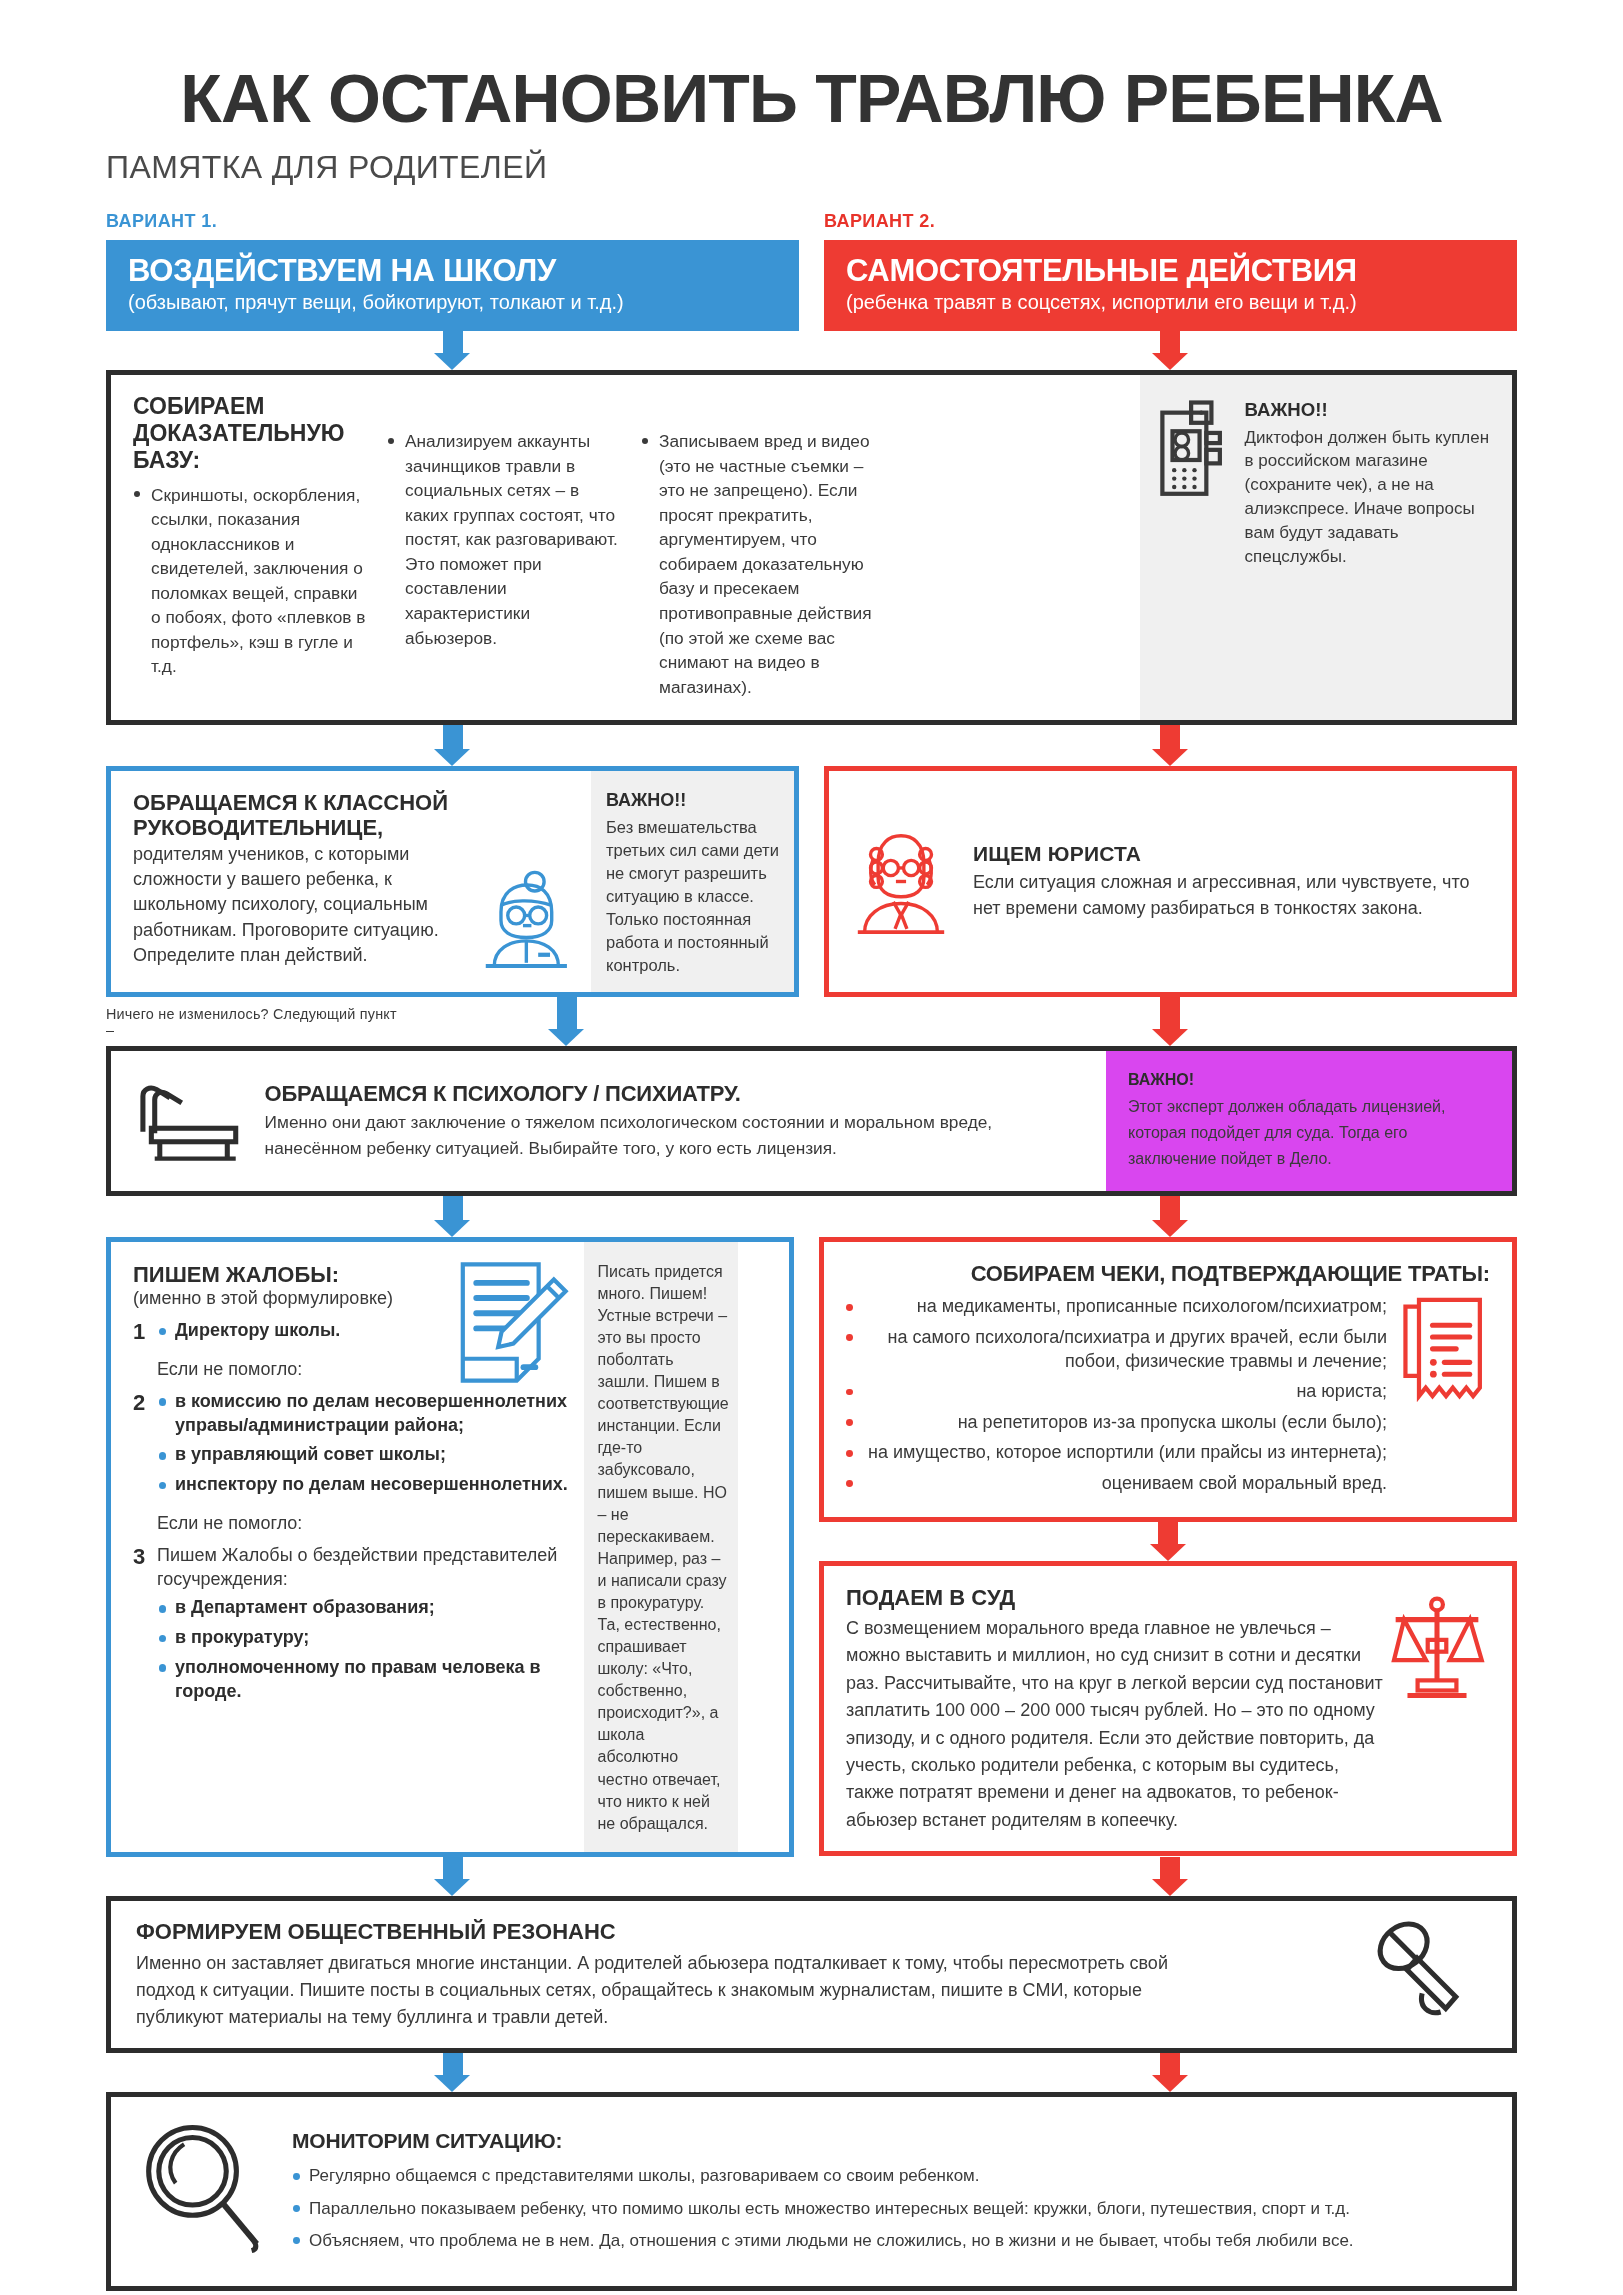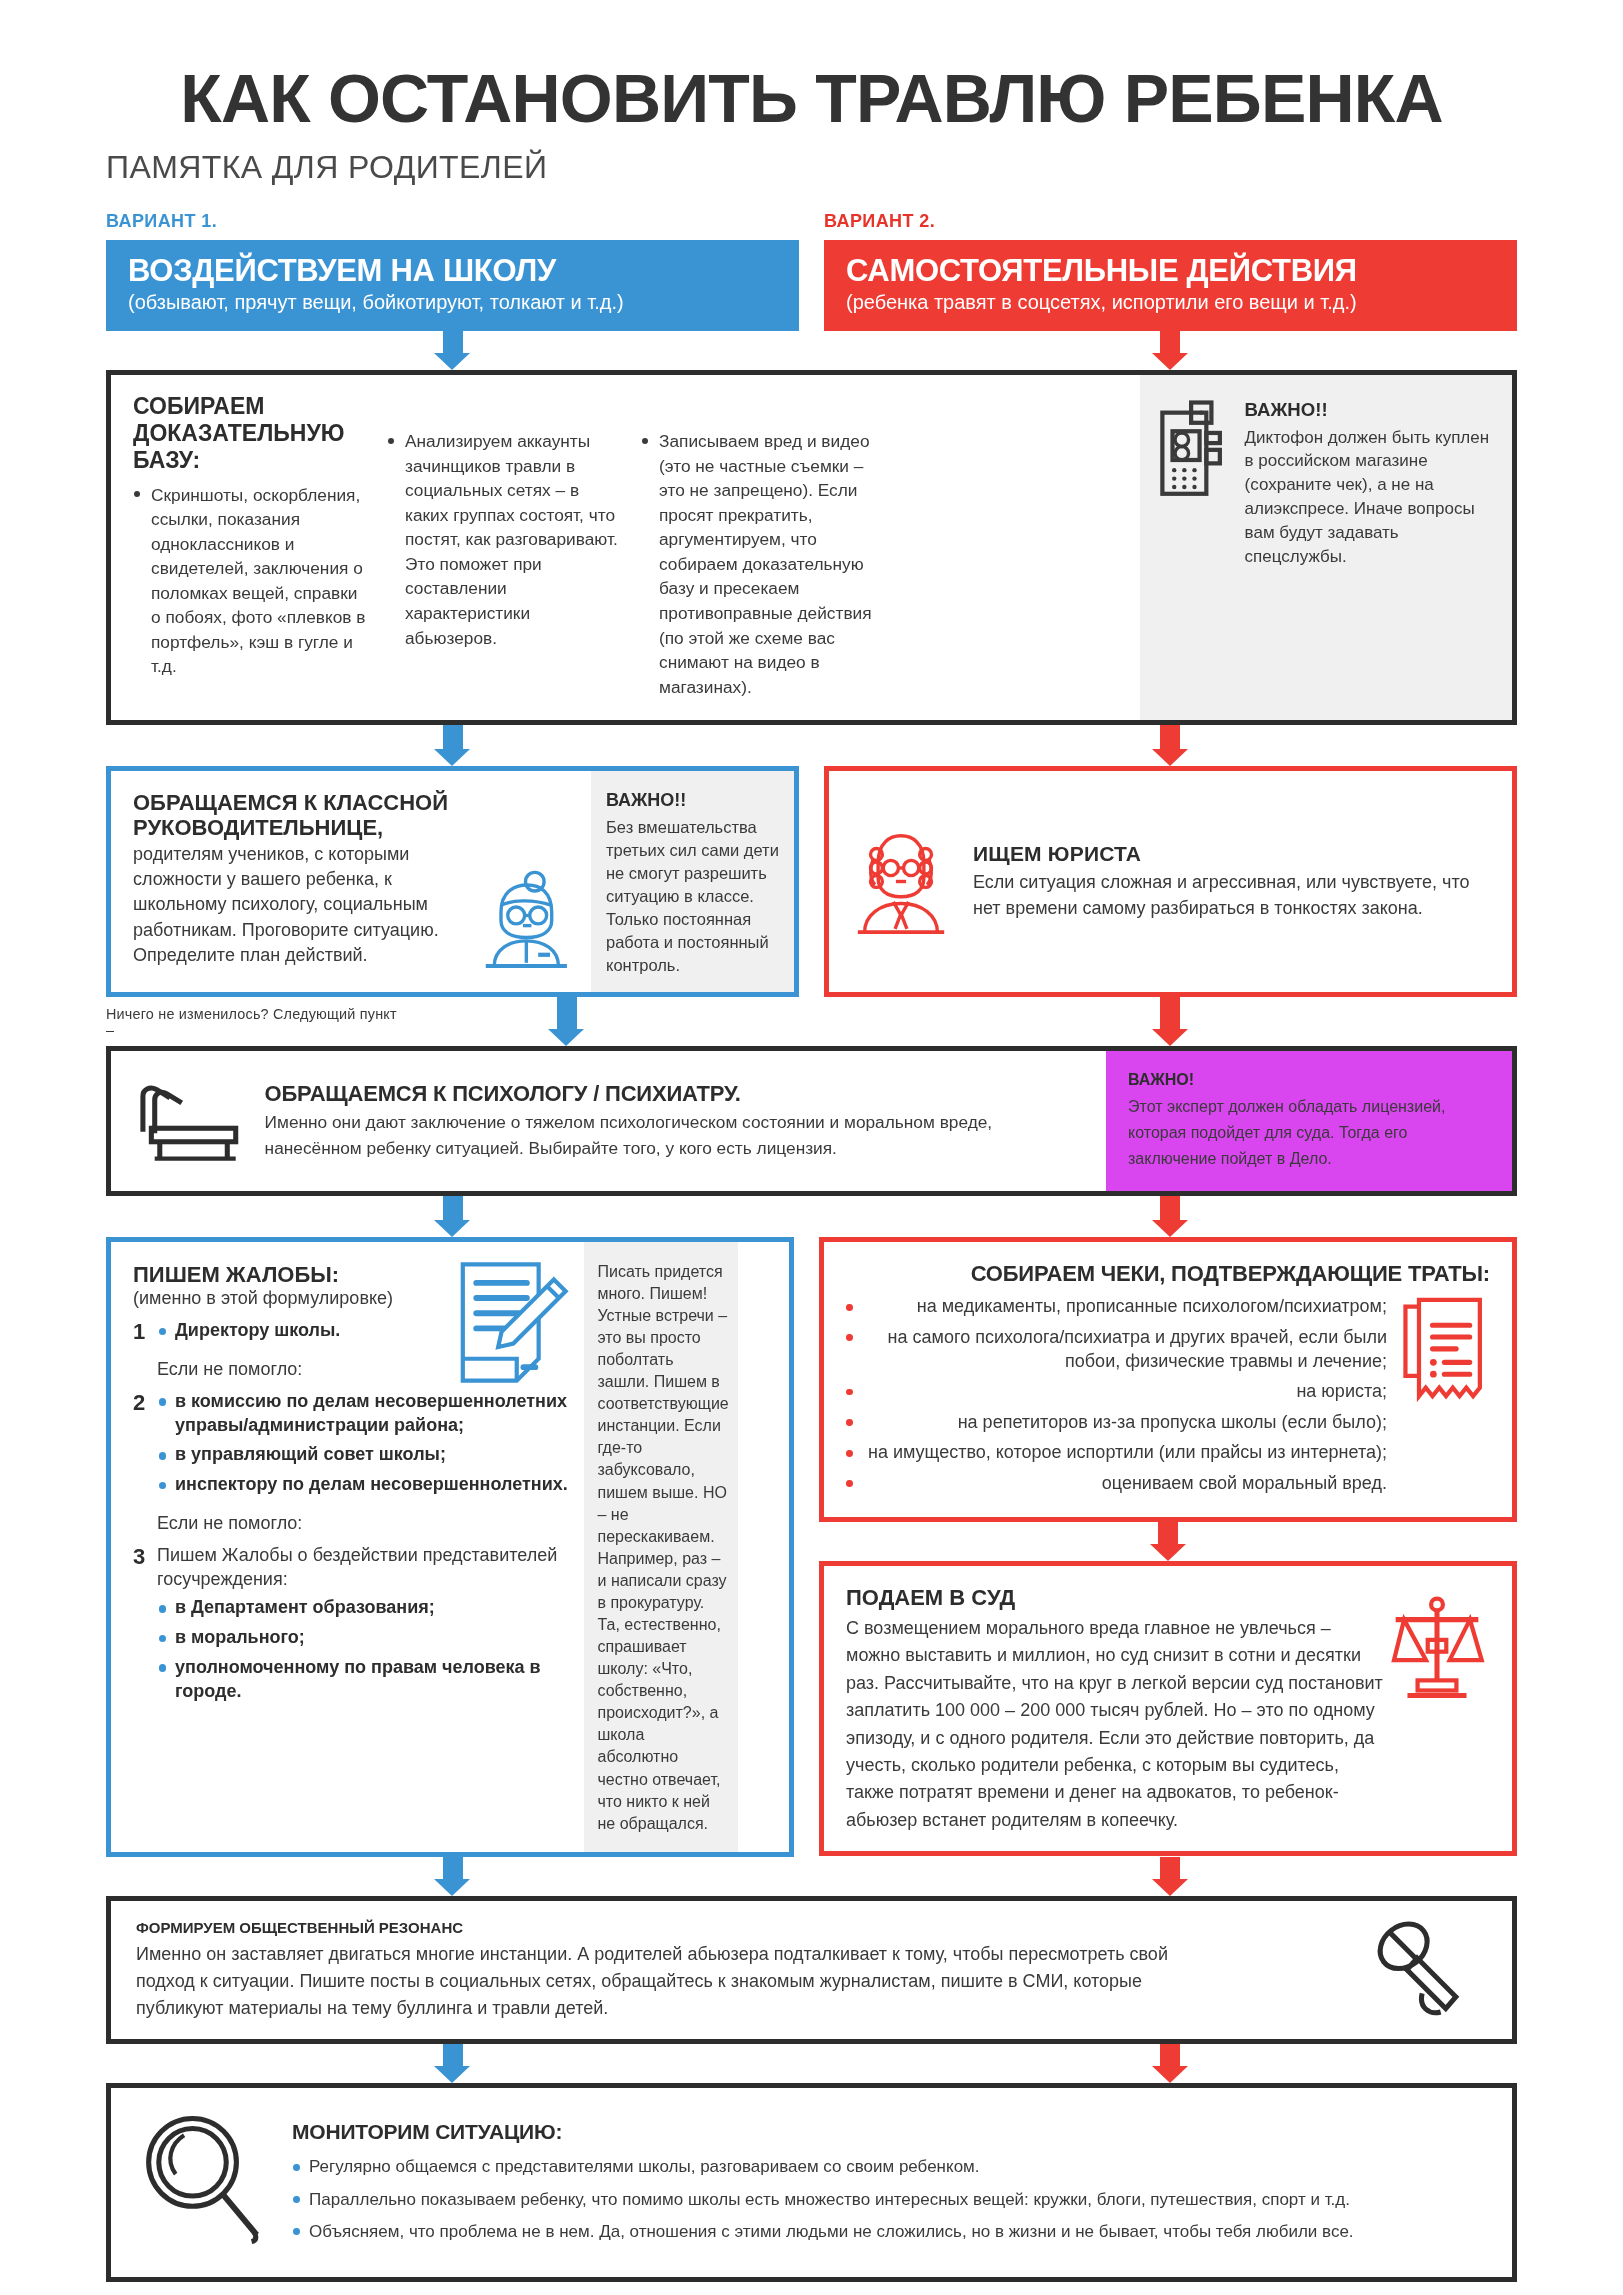--- a/index.html
+++ b/index.html
@@ -159,21 +159,21 @@
     width: 6.8px; height: 6.8px; border-radius: 50%; background: #ee3b33;
   }
 
   
   .court-inner { padding: 18.6px 22px 17px 22px; flex: 1; position: relative; }
   .court-title { font-size: 22px; font-weight: bold; color: #2d2d2d; margin-bottom: 4.2px; }
   .court-text { font-size: 18px; line-height: 1.52; color: #3a3a3a; }
 
   
   .reson-inner { padding: 18.6px 22px 17px 25px; flex: 1; position: relative; }
-  .reson-title { font-size: 15px; font-weight: bold; color: #2d2d2d; margin-bottom: 5px; }
+  .reson-title { font-size: 22px; font-weight: bold; color: #2d2d2d; margin-bottom: 5px; }
   .reson-text { font-size: 18px; line-height: 1.5; color: #3a3a3a; max-width: 1091px; }
 
   
   .mon-inner { display: flex; padding: 22px 22px 24px 29px; gap: 25px; flex: 1; align-items: flex-start; }
   .mon-title { font-size: 21px; font-weight: bold; color: #2d2d2d; margin-bottom: 12px; letter-spacing: -0.2px; }
   ul.mondots { list-style: none; }
   ul.mondots li {
     font-size: 17px; line-height: 1.35; color: #3a3a3a;
     position: relative; padding-left: 17px; margin-bottom: 9.3px;
   }
@@ -444,21 +444,21 @@
             <div class="ifnot">Если не помогло:</div>
           </div>
         </div>
 
         <div class="step">
           <div class="step-num">3</div>
           <div class="step-body">
             <div class="step3-lead">Пишем Жалобы о бездействии представителей госучреждения:</div>
             <ul class="bluedots">
               <li>в Департамент образования;</li>
-              <li>в морального;</li>
+              <li>в прокуратуру;</li>
               <li>уполномоченному по правам человека в городе.</li>
             </ul>
           </div>
         </div>
       </div>
       <div class="compl-note">
         <p>Писать придется много. Пишем! Устные встречи – это вы просто поболтать зашли. Пишем в соответствующие инстанции. Если где-то забуксовало, пишем выше. НО – не перескакиваем. Например, раз – и написали сразу в прокуратуру. Та, естественно, спрашивает школу: «Что, собственно, происходит?», а школа абсолютно честно отвечает, что никто к ней не обращался.</p>
       </div>
     </div>
 

